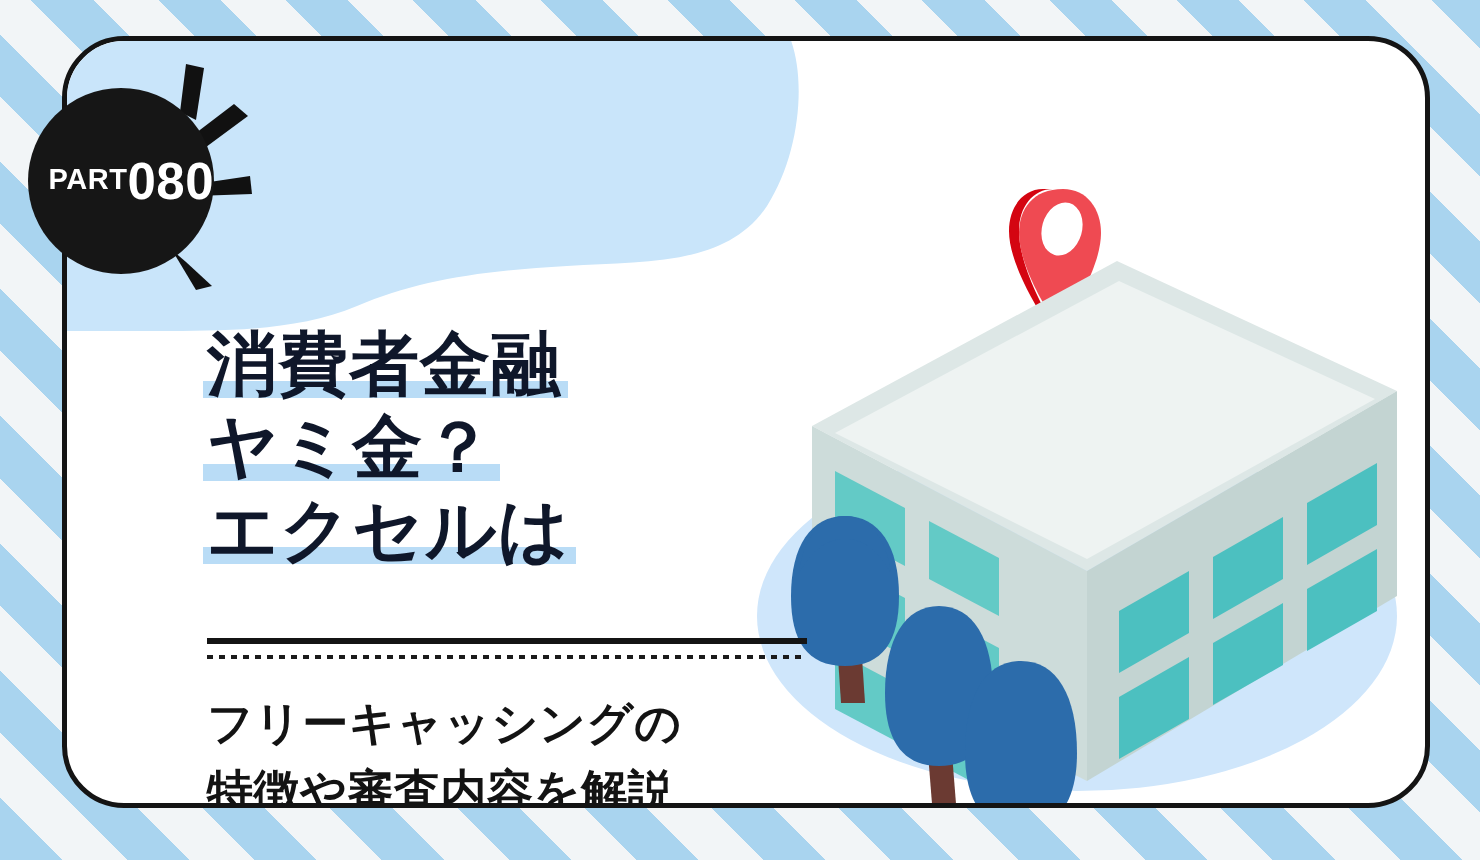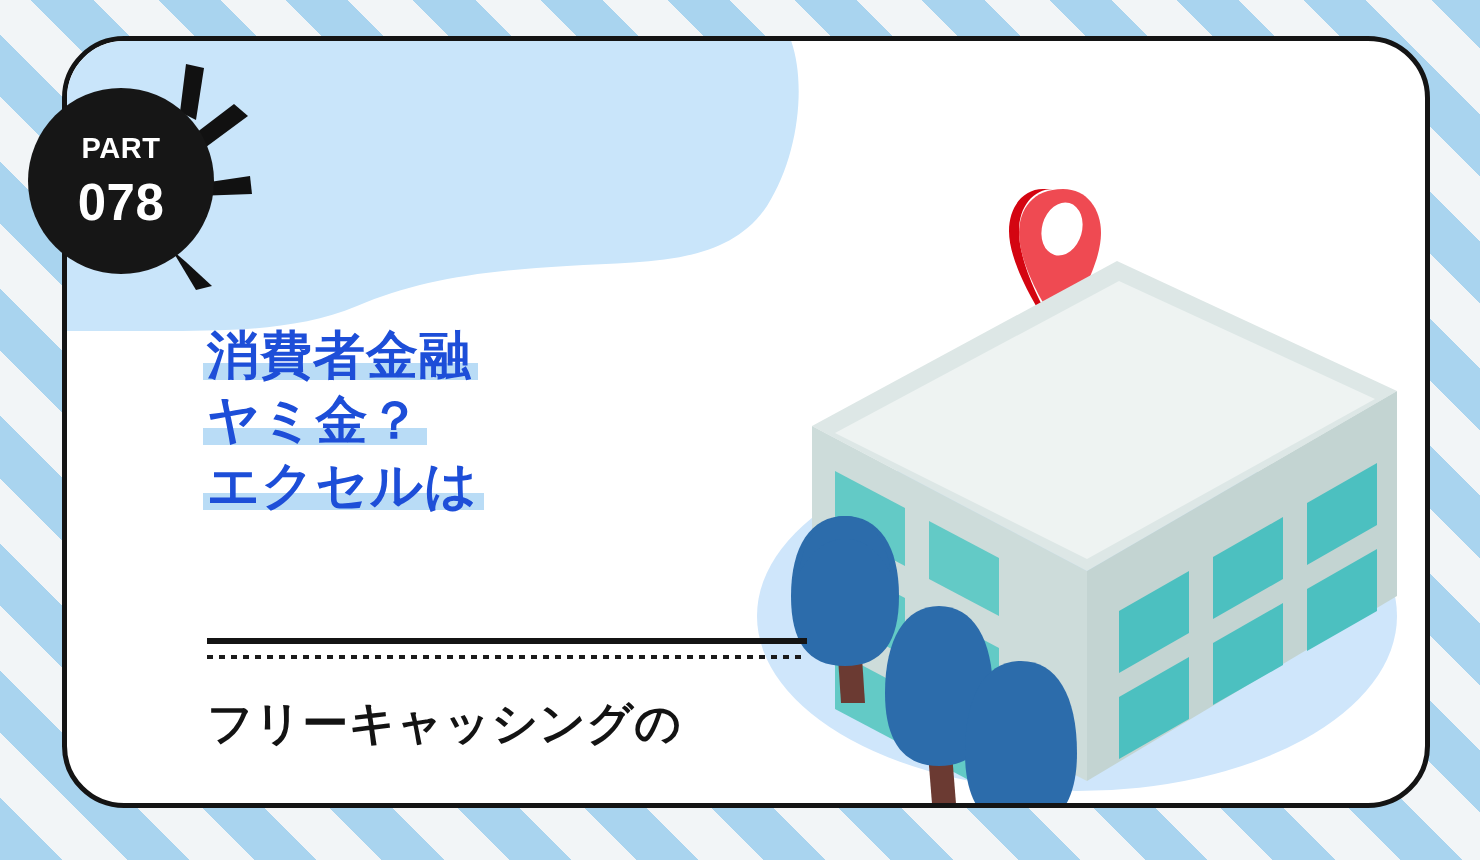--- a/index.html
+++ b/index.html
@@ -66,25 +66,24 @@
   
   .badge {
     position: absolute;
     left: 28px;
     top: 88px;
     width: 186px;
     height: 186px;
     border-radius: 50%;
     background: #161616;
     display: flex;
-    flex-direction: column;
+    flex-direction: row;
     align-items: center;
-    justify-content: center;
+    justify-content: flex-end;
     z-index: 6;
-    gap: 11px;
   }
   .badge-part {
     color: #ffffff;
     font-size: 29px;
     font-weight: bold;
     letter-spacing: 0.5px;
     line-height: 1;
     margin-bottom: 3px;
   }
   .badge-num {
@@ -123,23 +122,23 @@
     left: -4px;
     right: -6px;
     bottom: 1px;
     height: 17px;
     background: #b9dcf6;
     z-index: 0;
   }
   .title-line .txt {
     position: relative;
     z-index: 1;
-    font-size: 52px;
+    font-size: 70px;
     font-weight: bold;
-    color: #1d4ed8;
+    color: #0f172a;
     letter-spacing: 1px;
     white-space: nowrap;
   }
 
   
   .divider {
     position: absolute;
     left: 140px;
     top: 597px;
     width: 600px;
@@ -291,29 +290,30 @@
       </span>
     </div>
 
     <div class="divider">
       <div class="divider-solid"></div>
       <div class="divider-dotted"></div>
     </div>
 
     <div class="subtitle">
       <div class="subtitle-line">フリーキャッシングの</div>
+      <div class="subtitle-line">特徴や審査内容を解説</div>
     </div>
 
   </div>
 
   <svg class="sparkles" viewBox="0 0 300 280">
     <path d="M186,14 L204,18 L196,70 L180,62 Z" fill="#111111"></path>
     <path d="M234,54 L248,66 L202,100 L192,86 Z" fill="#111111"></path>
     <path d="M250,126 L252,144 L196,146 L196,134 Z" fill="#111111"></path>
     <path d="M172,200 L186,212 L212,236 L196,240 Z" fill="#111111"></path>
   </svg>
 
   <div class="badge">
     <div class="badge-part">PART</div>
-    <div class="badge-num">078</div>
+    <div class="badge-num">080</div>
   </div>
 
 </div>
 
 </body></html>

